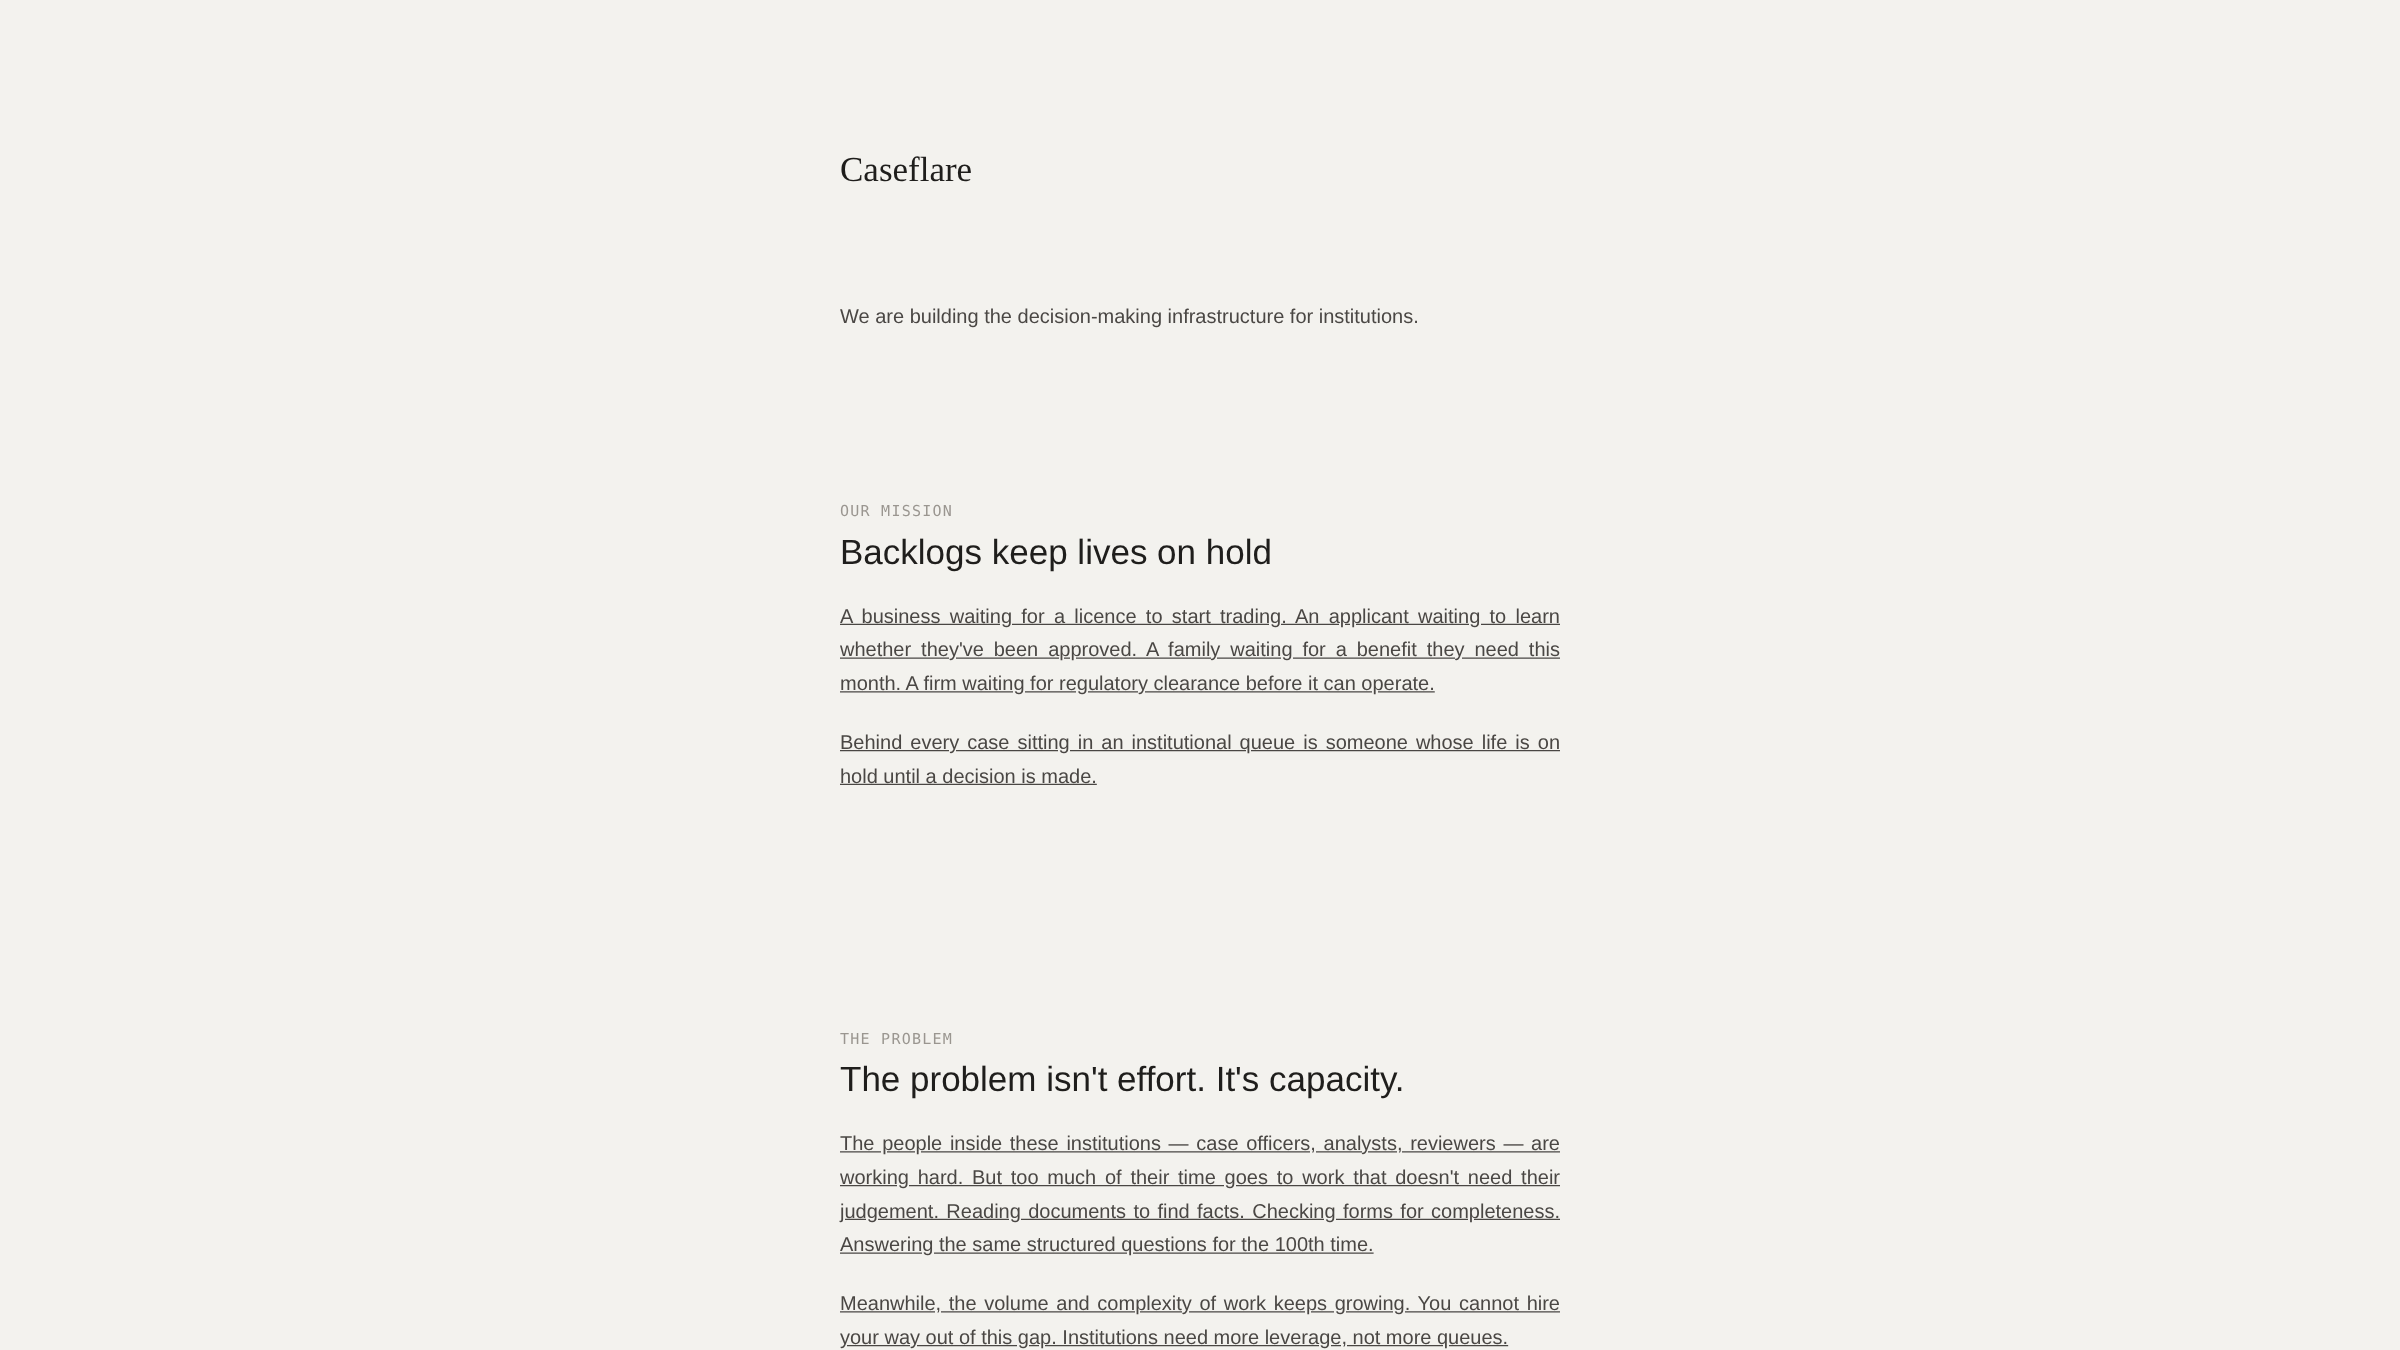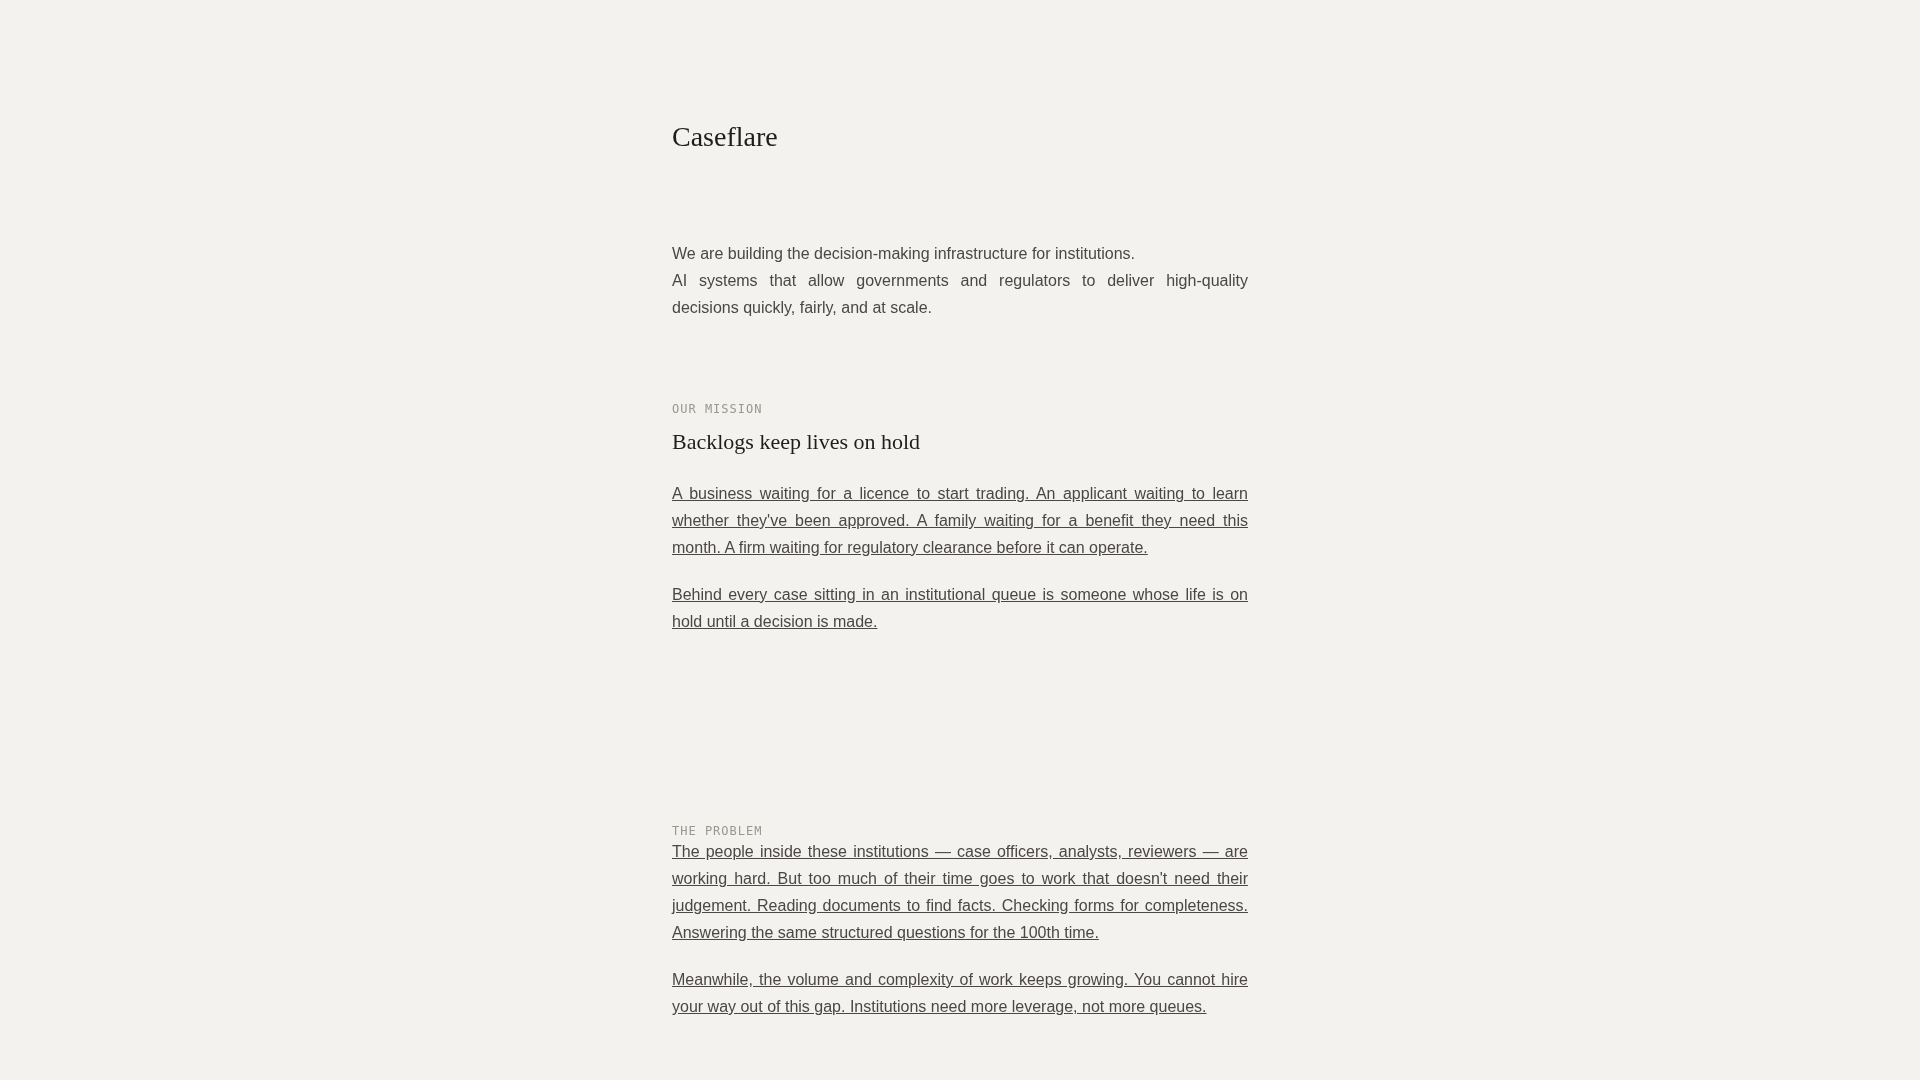--- a/index.html
+++ b/index.html
@@ -19,41 +19,41 @@
   p {
     margin: 0; font-size: 16px; line-height: 27px; text-align: justify; color: #4a4744;
   }
   .intro p.first { text-align: left; }
   .section { position: absolute; left: 0; width: 576px; }
   .eyebrow {
     font-family: "DejaVu Sans Mono", monospace; font-size: 12px; letter-spacing: 1px;
     color: #9a9690; font-weight: normal; line-height: 14px;
   }
   h2 {
-    font-family: Liberation Serif, serif; font-weight: normal; color: #1f1e1c;
-    font-size: 22px; line-height: 36px; margin: 8px 0 20px 0;
+    font-family: Liberation Sans, sans-serif; font-weight: normal; color: #1f1e1c;
+    font-size: 28px; line-height: 36px; margin: 8px 0 20px 0;
   }
   .section p { margin-bottom: 20px; text-decoration: underline; }
 </style>
 </head>
 <body>
 
 <div class="wrap">
   <h1 class="brand">Caseflare</h1>
 
   <div class="intro">
     <p class="first">We are building the decision-making infrastructure for institutions.</p>
-    <p>AI systems that allow governments and regulators to deliver high-quality decisions quickly, fairly, and at scale.</p>
   </div>
 
   <div class="section" style="top:402px">
     <div class="eyebrow">OUR MISSION</div>
     <h2>Backlogs keep lives on hold</h2>
     <p>A business waiting for a licence to start trading. An applicant waiting to learn whether they've been approved. A family waiting for a benefit they need this month. A firm waiting for regulatory clearance before it can operate.</p>
     <p>Behind every case sitting in an institutional queue is someone whose life is on hold until a decision is made.</p>
   </div>
 
   <div class="section" style="top:824px">
     <div class="eyebrow">THE PROBLEM</div>
+    <h2>The problem isn't effort. It's capacity.</h2>
     <p>The people inside these institutions — case officers, analysts, reviewers — are working hard. But too much of their time goes to work that doesn't need their judgement. Reading documents to find facts. Checking forms for completeness. Answering the same structured questions for the 100th time.</p>
     <p>Meanwhile, the volume and complexity of work keeps growing. You cannot hire your way out of this gap. Institutions need more leverage, not more queues.</p>
   </div>
 </div>
 
 </body></html>

